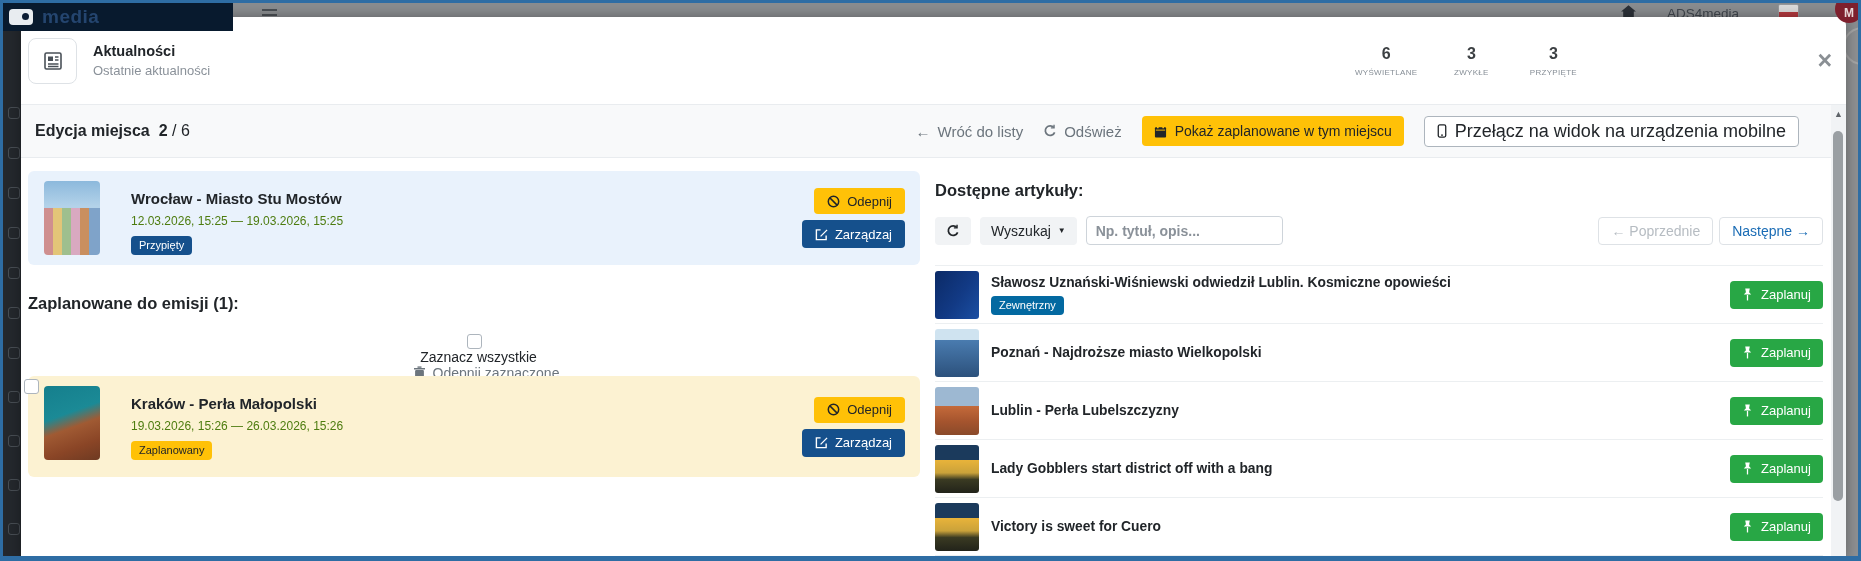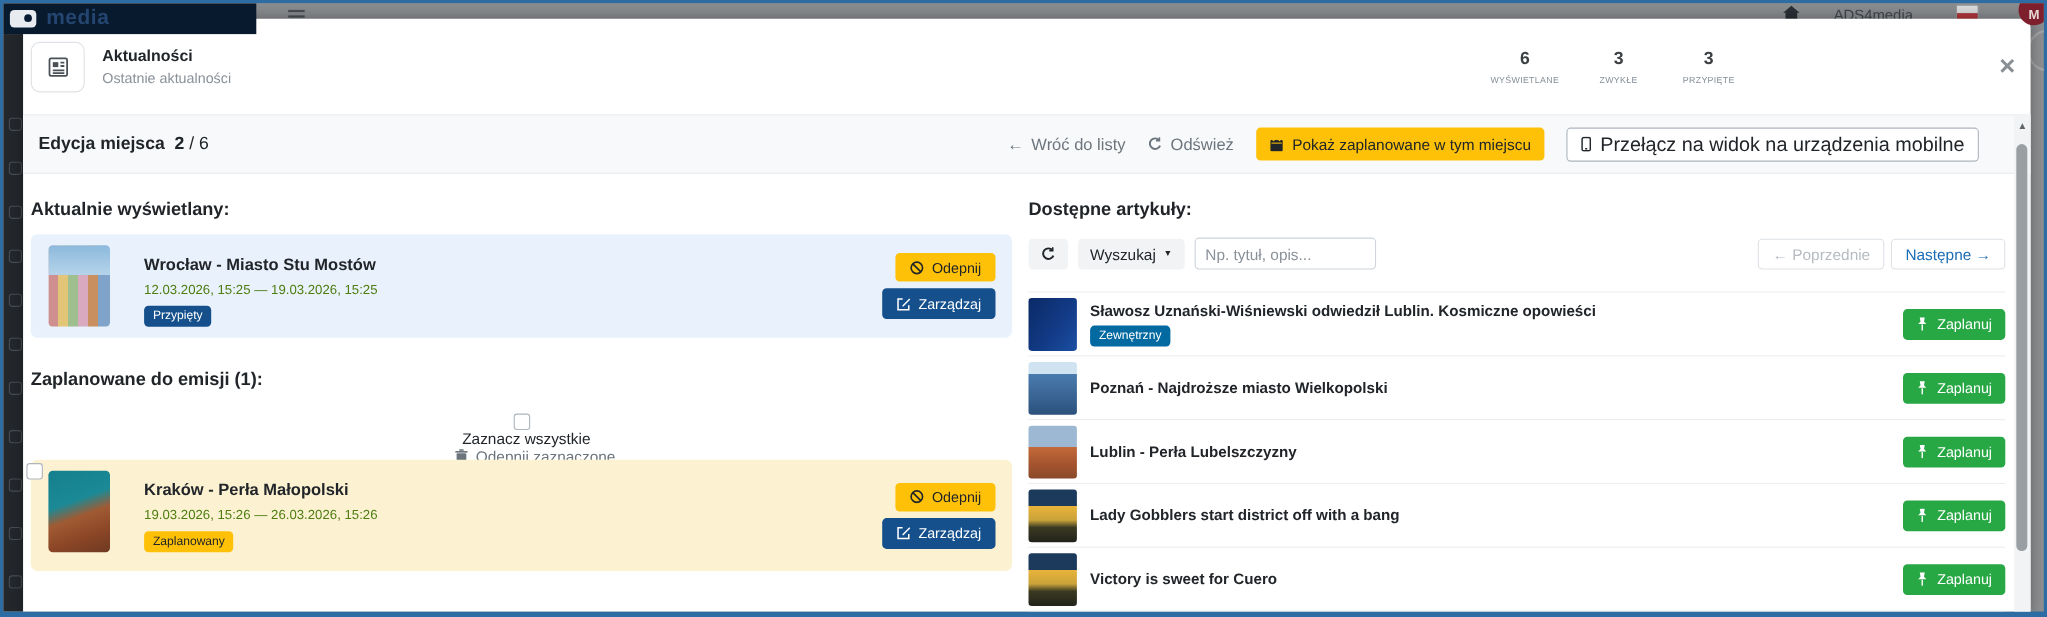--- a/index.html
+++ b/index.html
@@ -81,21 +81,21 @@
   .sel-label{ font-size:14px; color:#212529; margin-left:9px;}
   .unpin-sel{ background:none; border:none; color:#6c757d; font-size:14px; margin-left:24px; display:flex; align-items:center; gap:7px; cursor:pointer;}
   .input{ border:1px solid #ced4da; border-radius:4px; height:29px; font-size:14px; padding:0 9px; color:#495057; font-family:inherit;}
   .input::placeholder{ color:#8a9199;}
   .search-left{ margin-left:auto; width:161px;}
   .cb-overlap{ position:absolute; left:-4px; top:3px; background:#fff;}
   
   .r-controls{ margin-top:16px; display:flex; align-items:center; gap:9px;}
   .btn-light{ background:#f1f3f5; border:none; border-radius:4px; height:28px; padding:0 11px; font-size:14px; color:#212529; display:flex; align-items:center; gap:7px; cursor:pointer;}
   .caret{ font-size:8px; color:#212529;}
-  .np-input{ width:165px;}
+  .np-input{ width:197px;font-weight:bold;}
   .pager{ margin-left:auto; display:flex; gap:6px;}
   .pg-btn{ background:#fff; border:1px solid #dee2e6; border-radius:4px; height:28px; padding:0 12px; font-size:14px; cursor:pointer;}
   .pg-prev{ color:#b6bcc2;}
   .pg-next{ color:#1a6cb5;}
   .art-list{ margin-top:20px; border-top:1px solid #eceff1;}
   .art-row{ height:58px; border-bottom:1px solid #eceff1; display:flex; align-items:center;}
   .thumb-sm{ width:44px; height:48px; border-radius:3px; flex:none;}
   .thumb-astronaut{ background:linear-gradient(125deg,#0b2a66 0%,#123a85 55%,#1b4fa3 100%);}
   .thumb-tower{ background:linear-gradient(180deg,#cfe3f0 0 22%,#4a7cb0 22%,#2c517c 100%);}
   .thumb-city{ background:linear-gradient(180deg,#9db8d2 0 40%,#c46a3a 40%,#a5542e 72%,#8a4a2a 100%);}
@@ -234,21 +234,20 @@
             </svg>
           </span>
           <span>Przełącz na widok na urządzenia mobilne</span>
         </button>
       </div>
     </div>
 
     <div class="m-body">
 
       <div class="col-left">
-        <div class="sec-h">Aktualnie wyświetlany:</div>
 
         <div class="card card-blue">
           <div class="thumb-lg thumb-wroclaw"></div>
           <div class="card-txt">
             <div class="card-title">Wrocław - Miasto Stu Mostów</div>
             <div class="card-dates">12.03.2026, 15:25 — 19.03.2026, 15:25</div>
             <span class="badge badge-navy">Przypięty</span>
           </div>
           <div class="card-btns">
             <button class="btn-odepnij">

